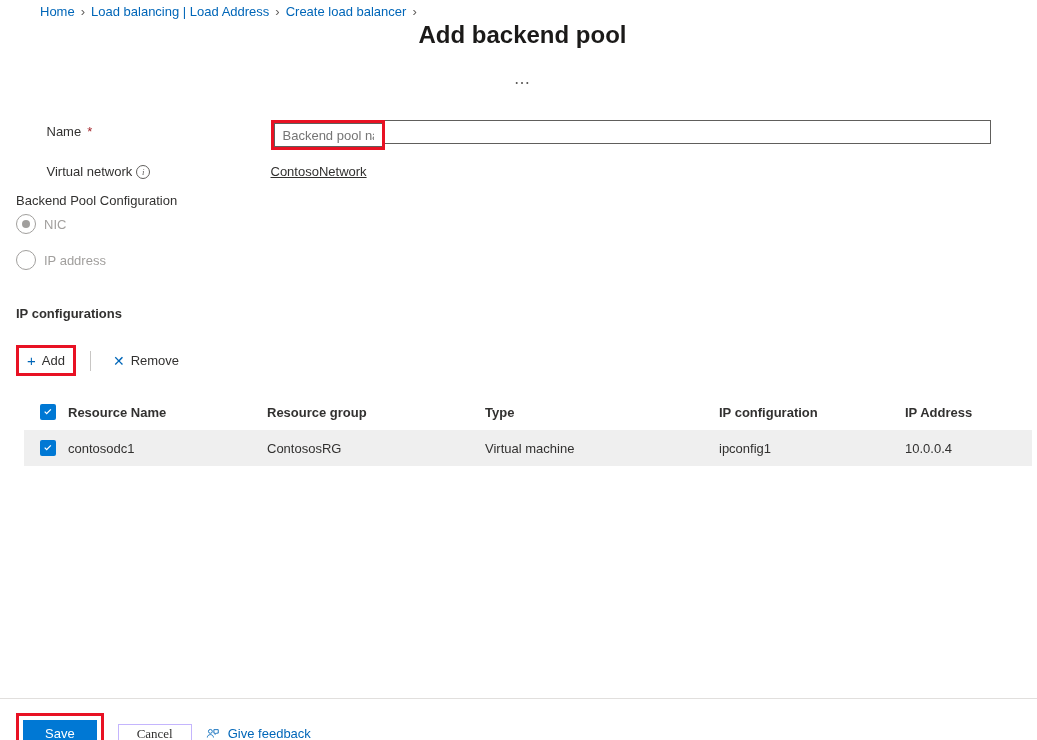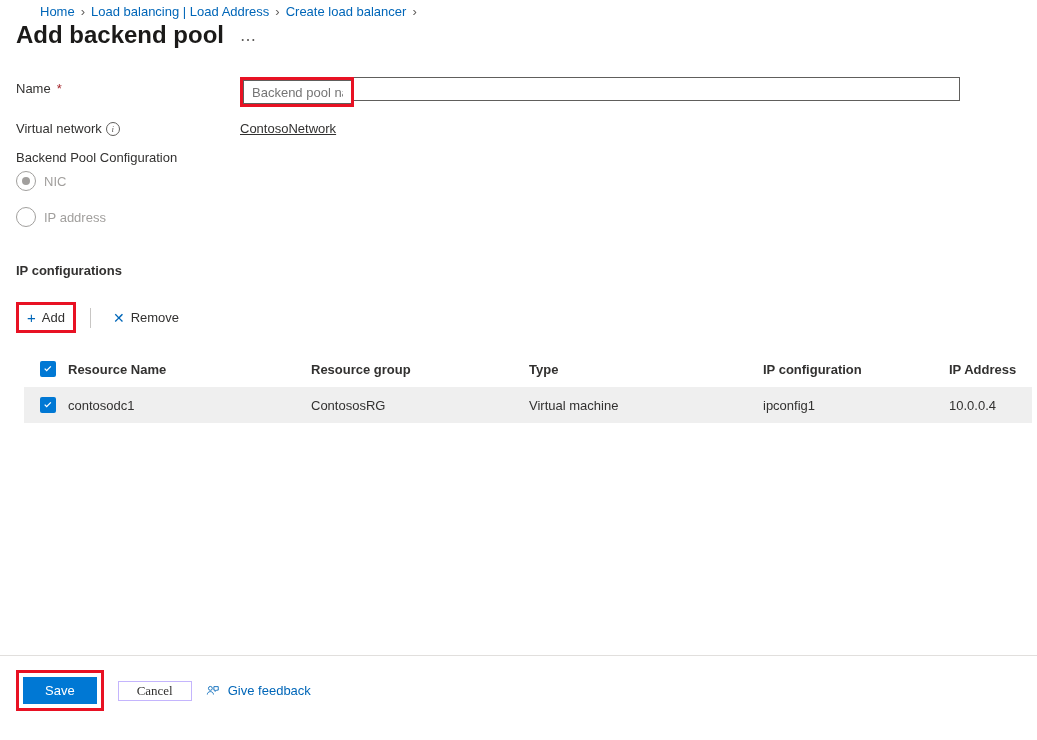--- a/index.html
+++ b/index.html
@@ -27,20 +27,21 @@
     color: #605e5c;
     margin: 0 2px;
   }
 
   
   .title-row {
     display: flex;
     align-items: center;
     gap: 16px;
     padding: 0 8px 8px 16px;
+    flex-direction: column;
   }
   .title-row h1 {
     font-size: 24px;
     font-weight: 600;
     margin: 0;
     color: #1b1a19;
   }
   .more-dots {
     color: #605e5c;
     font-size: 16px;
@@ -50,20 +51,21 @@
   }
 
   
   .form-area {
     padding: 20px 16px 0 16px;
   }
   .form-row {
     display: flex;
     align-items: flex-start;
     margin-bottom: 10px;
+    justify-content: center;
   }
   .form-label-col {
     width: 224px;
     font-size: 13px;
     color: #323130;
     padding-top: 4px;
     display: flex;
     align-items: center;
     gap: 4px;
   }
@@ -195,21 +197,21 @@
     font-size: 13px;
   }
   .grid-header {
     font-weight: 600;
     color: #323130;
   }
   .grid-row {
     background: #efefef;
   }
   .col-check { width: 40px; display:flex; justify-content:center; }
-  .col-name { width: 243px; }
+  .col-name { width: 199px; }
   .col-rg   { width: 218px; }
   .col-type { width: 234px; }
   .col-ipc  { width: 186px; }
   .col-ip   { flex: 1; }
 
   .checkbox {
     width: 16px; height: 16px;
     background: #0078d4;
     border-radius: 2px;
     display: inline-flex;

